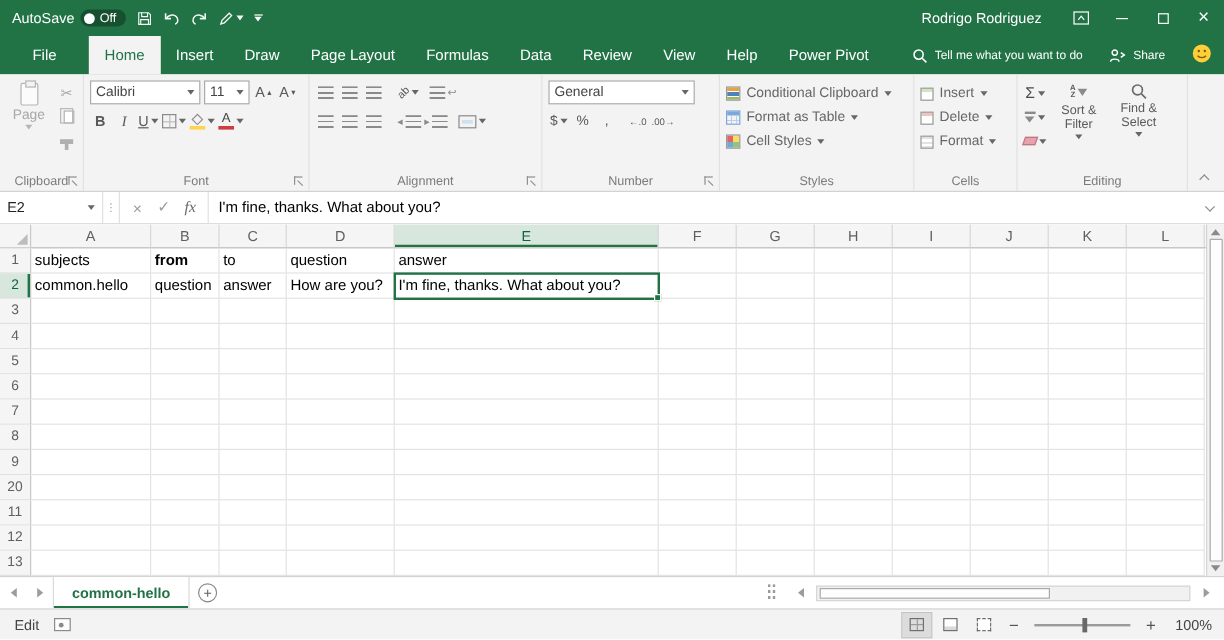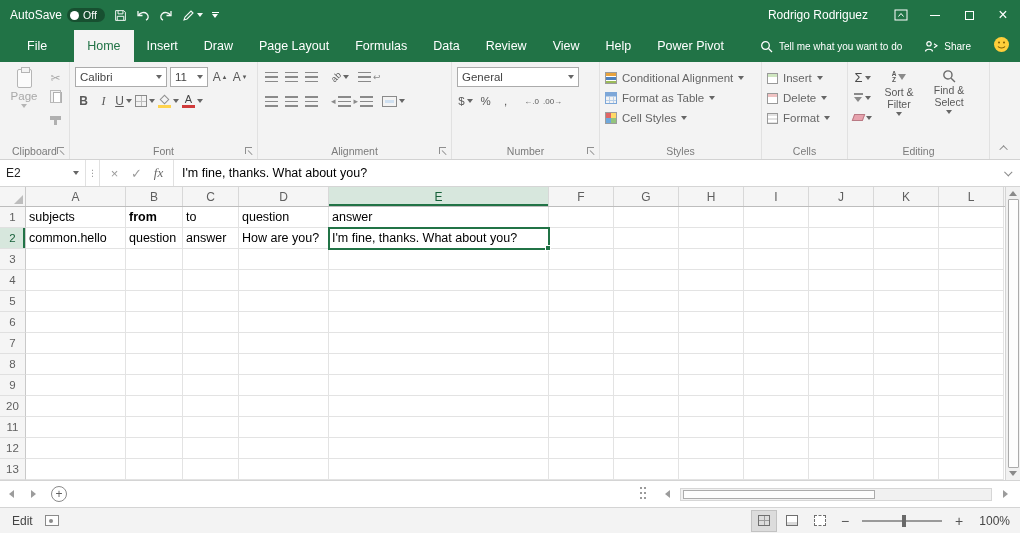--- a/index.html
+++ b/index.html
@@ -412,21 +412,21 @@
             <span class="dec-icon">.00→</span>
           </span>
       </div>
       <span class="glabel">Number</span>
       <span class="launcher"></span>
     </div>
 
     <div class="rgroup" style="width:162px; padding-top:6px">
       <div class="style-row">
         <span class="cf-icon"></span>
-        <span>Conditional Alignment</span>
+        <span>Conditional Clipboard</span>
         <span class="car"></span>
       </div>
       <div class="style-row">
         <span class="ft-icon"></span>
         <span>Format as Table</span>
         <span class="car"></span>
       </div>
       <div class="style-row">
         <span class="cs-icon"></span>
         <span>Cell Styles</span>
@@ -763,20 +763,21 @@
     </div>
   </div>
 
   <div class="sheetbar">
     <span class="snav">
         <span class="tri-l"></span>
       </span>
     <span class="snav">
         <span class="tri-r"></span>
       </span>
+    <span class="sheet-tab">common-hello</span>
     <span class="add-sheet">
         <span class="circle-plus">+</span>
       </span>
     <span class="grip">
         <i></i>
         <i></i>
       </span>
     <div class="hscroll">
       <span class="snav">
           <span class="tri-l"></span>

